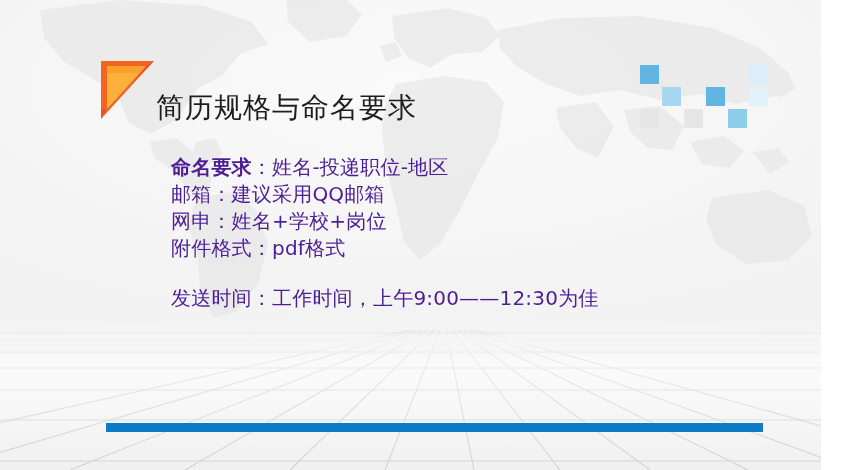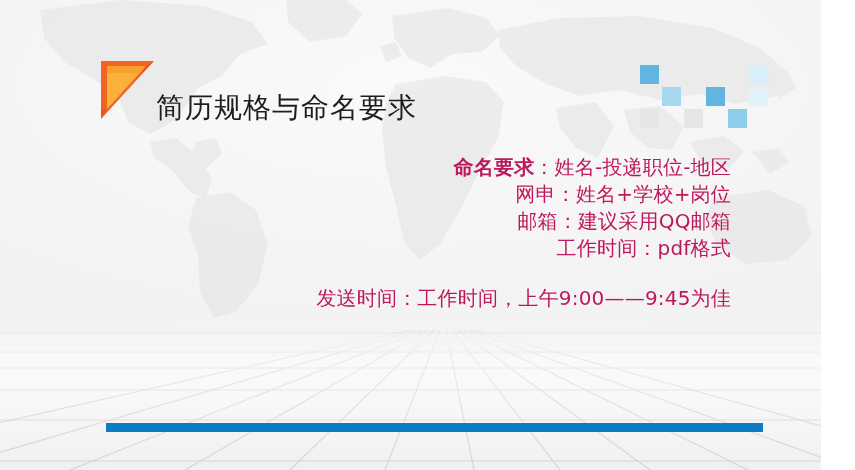--- a/index.html
+++ b/index.html
@@ -97,24 +97,23 @@
   
   .body-block {
     position: absolute;
     left: 171px;
     top: 154px;
     width: 560px;
   }
   .body-line {
     font-size: 20px;
     line-height: 27px;
-    color: #be185d;
+    color: #4c1d95;
     white-space: nowrap;
     letter-spacing: 0.2px;
-    text-align: right;
   }
   .body-line b {
     font-weight: 700;
   }
   .body-line.spacer-before {
     margin-top: 23px;
   }
 
   
   .accent-bar {
@@ -225,28 +224,28 @@
     <div class="sq" style="left:92px; top:49px; background:#8ecdea;"></div>
     <div class="sq" style="left:113px;top:5px;  background:#daeff9;"></div>
     <div class="sq" style="left:113px;top:27px; background:#e2f2fb;"></div>
   </div>
 
   <div class="body-block">
     <div class="body-line">
       <b>命名要求</b><span>：姓名-投递职位-地区</span>
     </div>
     <div class="body-line">
+      <span>邮箱：建议采用QQ邮箱</span>
+    </div>
+    <div class="body-line">
       <span>网申：姓名+学校+岗位</span>
     </div>
     <div class="body-line">
-      <span>邮箱：建议采用QQ邮箱</span>
-    </div>
-    <div class="body-line">
-      <span>工作时间：pdf格式</span>
+      <span>附件格式：pdf格式</span>
     </div>
     <div class="body-line spacer-before">
-      <span>发送时间：工作时间，上午9:00——9:45为佳</span>
+      <span>发送时间：工作时间，上午9:00——12:30为佳</span>
     </div>
   </div>
 
   <div class="accent-bar"></div>
 
 </div>
 
 </body></html>

